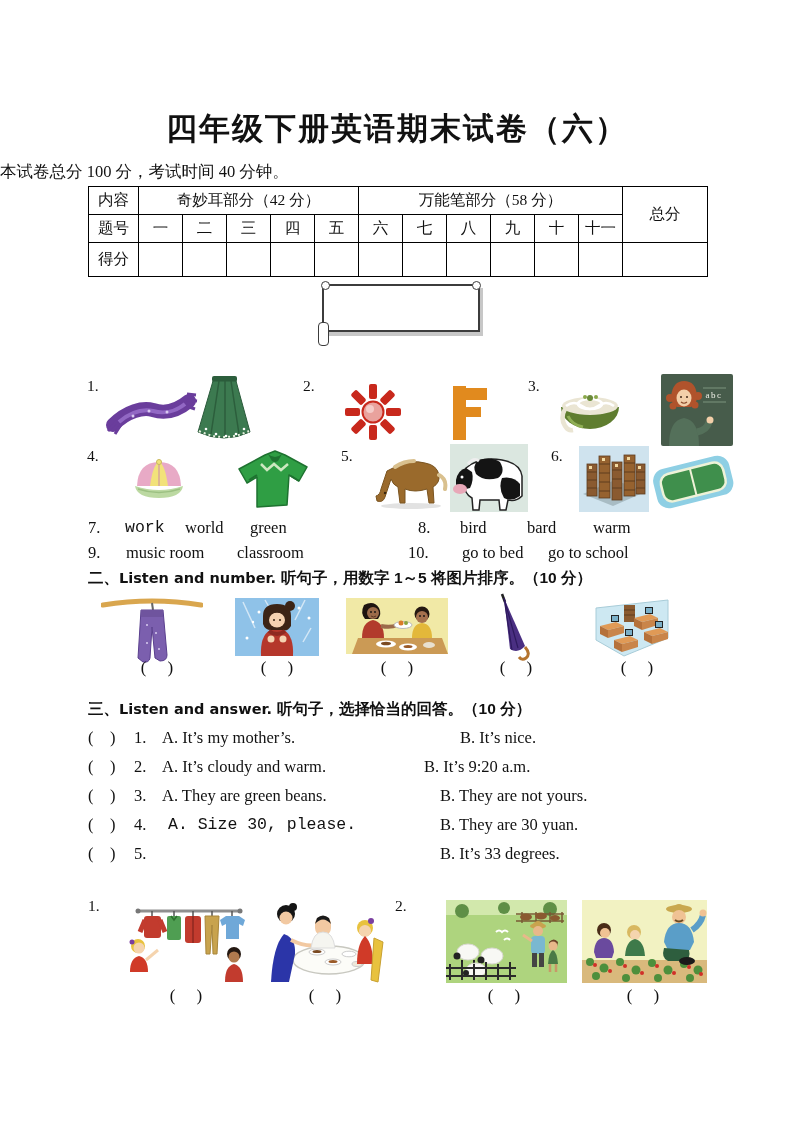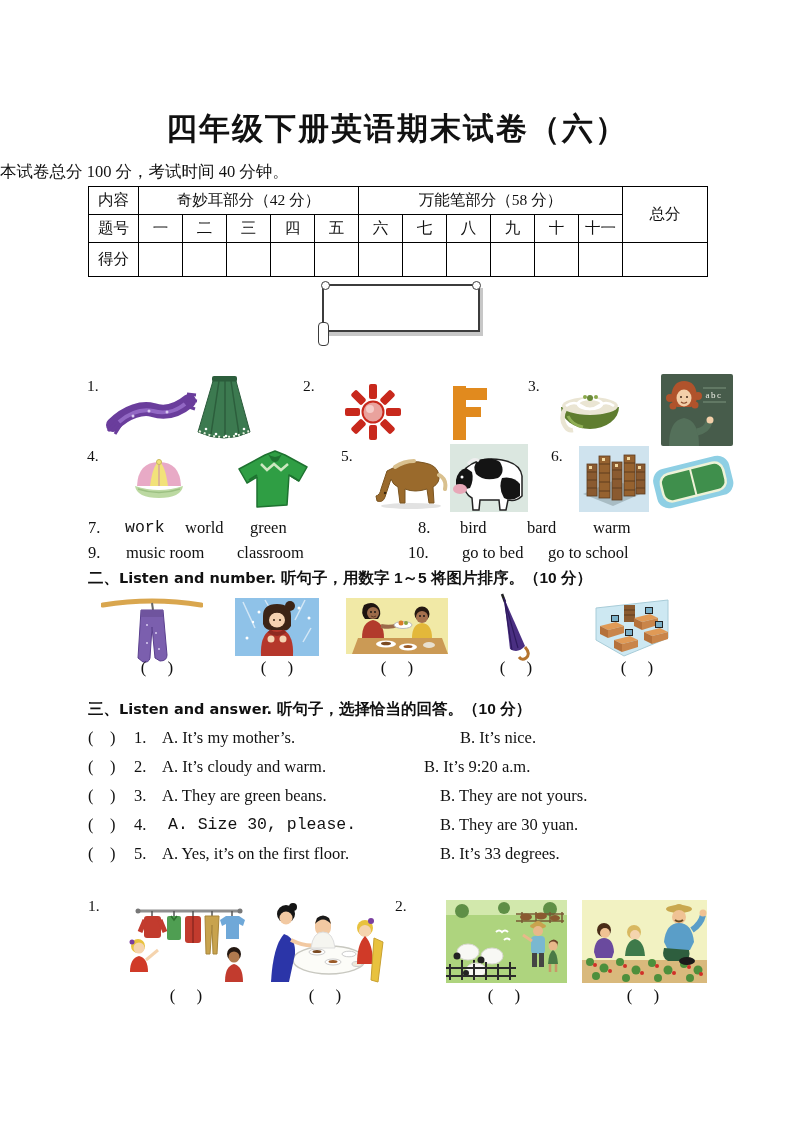--- a/index.html
+++ b/index.html
@@ -428,21 +428,20 @@
   </div>
   <div class="abs" style="left:88px;top:815px;width:640px;height:22px;">
     <span class="abs opt" style="left:0;">(&nbsp;&nbsp;&nbsp;&nbsp;)</span>
     <span class="abs opt" style="left:46px;">4.</span>
     <span class="abs opt" style="left:80px;font-family:Liberation Mono, monospace;">A. Size 30, please.</span>
     <span class="abs opt" style="left:352px;">B. They are 30 yuan.</span>
   </div>
   <div class="abs" style="left:88px;top:844px;width:640px;height:22px;">
     <span class="abs opt" style="left:0;">(&nbsp;&nbsp;&nbsp;&nbsp;)</span>
     <span class="abs opt" style="left:46px;">5.</span>
-    <span class="abs opt" style="left:74px;">A. Yes, it’s on the first floor.</span>
     <span class="abs opt" style="left:352px;">B. It’s 33 degrees.</span>
   </div>
 
 
   <span class="abs num-label" style="left:88px;top:897px;">1.</span>
   <span class="abs num-label" style="left:395px;top:897px;">2.</span>
 
   <div class="img-box" style="left:122px;top:902px;width:131px;height:83px;">
     <svg viewBox="0 0 131 83">
       <line x1="16" y1="9" x2="118" y2="9" stroke="#8f8f8f" stroke-width="3"></line>

